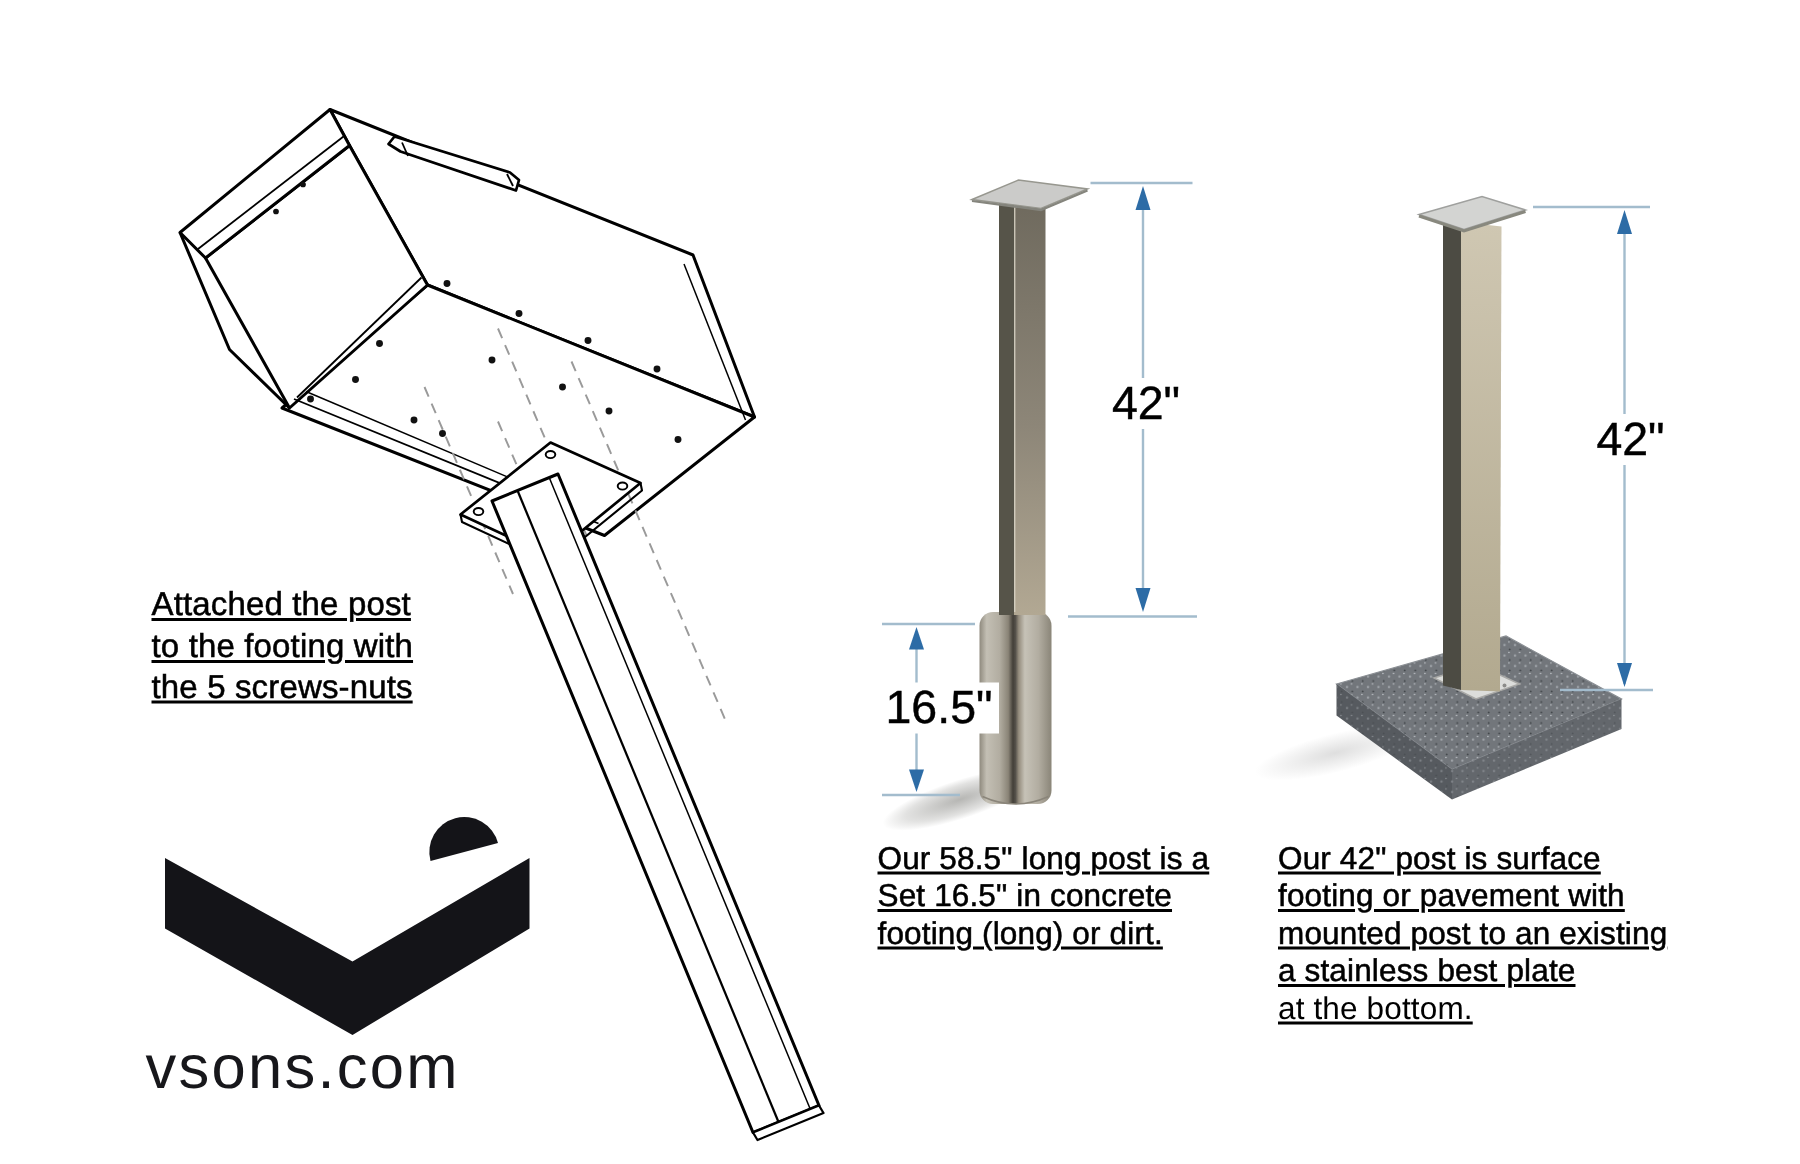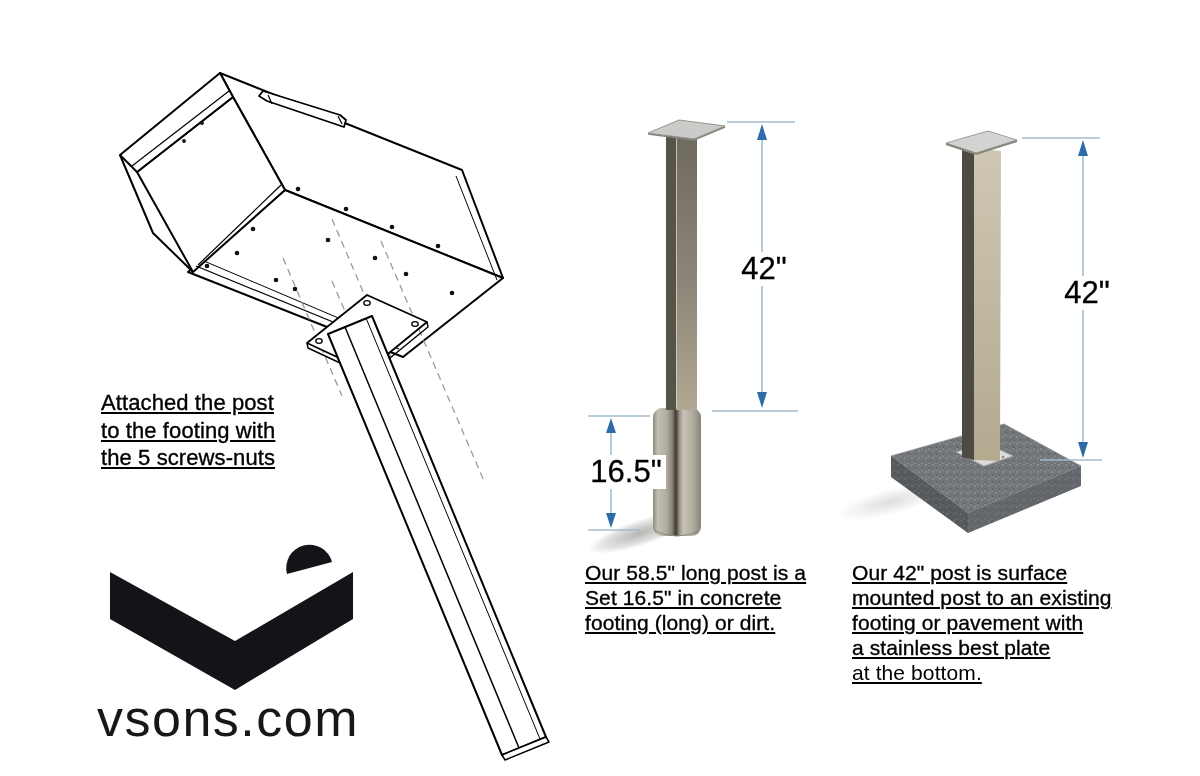--- a/index.html
+++ b/index.html
@@ -16,21 +16,21 @@
   #surface-note{left:852px;top:560px;}
   .dim-label{
     position:absolute;background:#ffffff;text-align:center;
     font-size:31px;line-height:34px;padding:0 2px;
     -webkit-text-stroke:.3px #000;
   }
   #dim-mid-42{left:729px;top:252px;width:66px;}
   #dim-mid-165{left:586px;top:455px;width:76px;}
   #dim-right-42{left:1052px;top:276px;width:66px;}
   #vsons-url{
-    position:absolute;left:97px;top:688px;font-size:52px;letter-spacing:1.5px;
+    position:absolute;left:97px;top:688px;font-size:41px;letter-spacing:1.5px;
     color:#17171b;
   }
 </style>
 </head>
 <body>
 
 <div id="canvas">
 
   <svg id="art" width="1200" height="776" viewBox="0 0 1200 776">
     <defs>
@@ -197,22 +197,22 @@
   </div>
 
   <div id="inground-note" class="note">
     <span>Our 58.5" long post is a</span>
     <span>Set 16.5" in concrete</span>
     <span>footing (long) or dirt.</span>
   </div>
 
   <div id="surface-note" class="note">
     <span>Our 42" post is surface</span>
+    <span>footing or pavement with</span>
     <span>mounted post to an existing</span>
-    <span>footing or pavement with</span>
     <span>a stainless best plate</span>
     <span class="thin">at the bottom.</span>
   </div>
 
   <div id="dim-mid-42" class="dim-label">42"</div>
   <div id="dim-mid-165" class="dim-label">16.5"</div>
   <div id="dim-right-42" class="dim-label">42"</div>
 
   <div id="vsons-url">vsons.com</div>
 </div>

